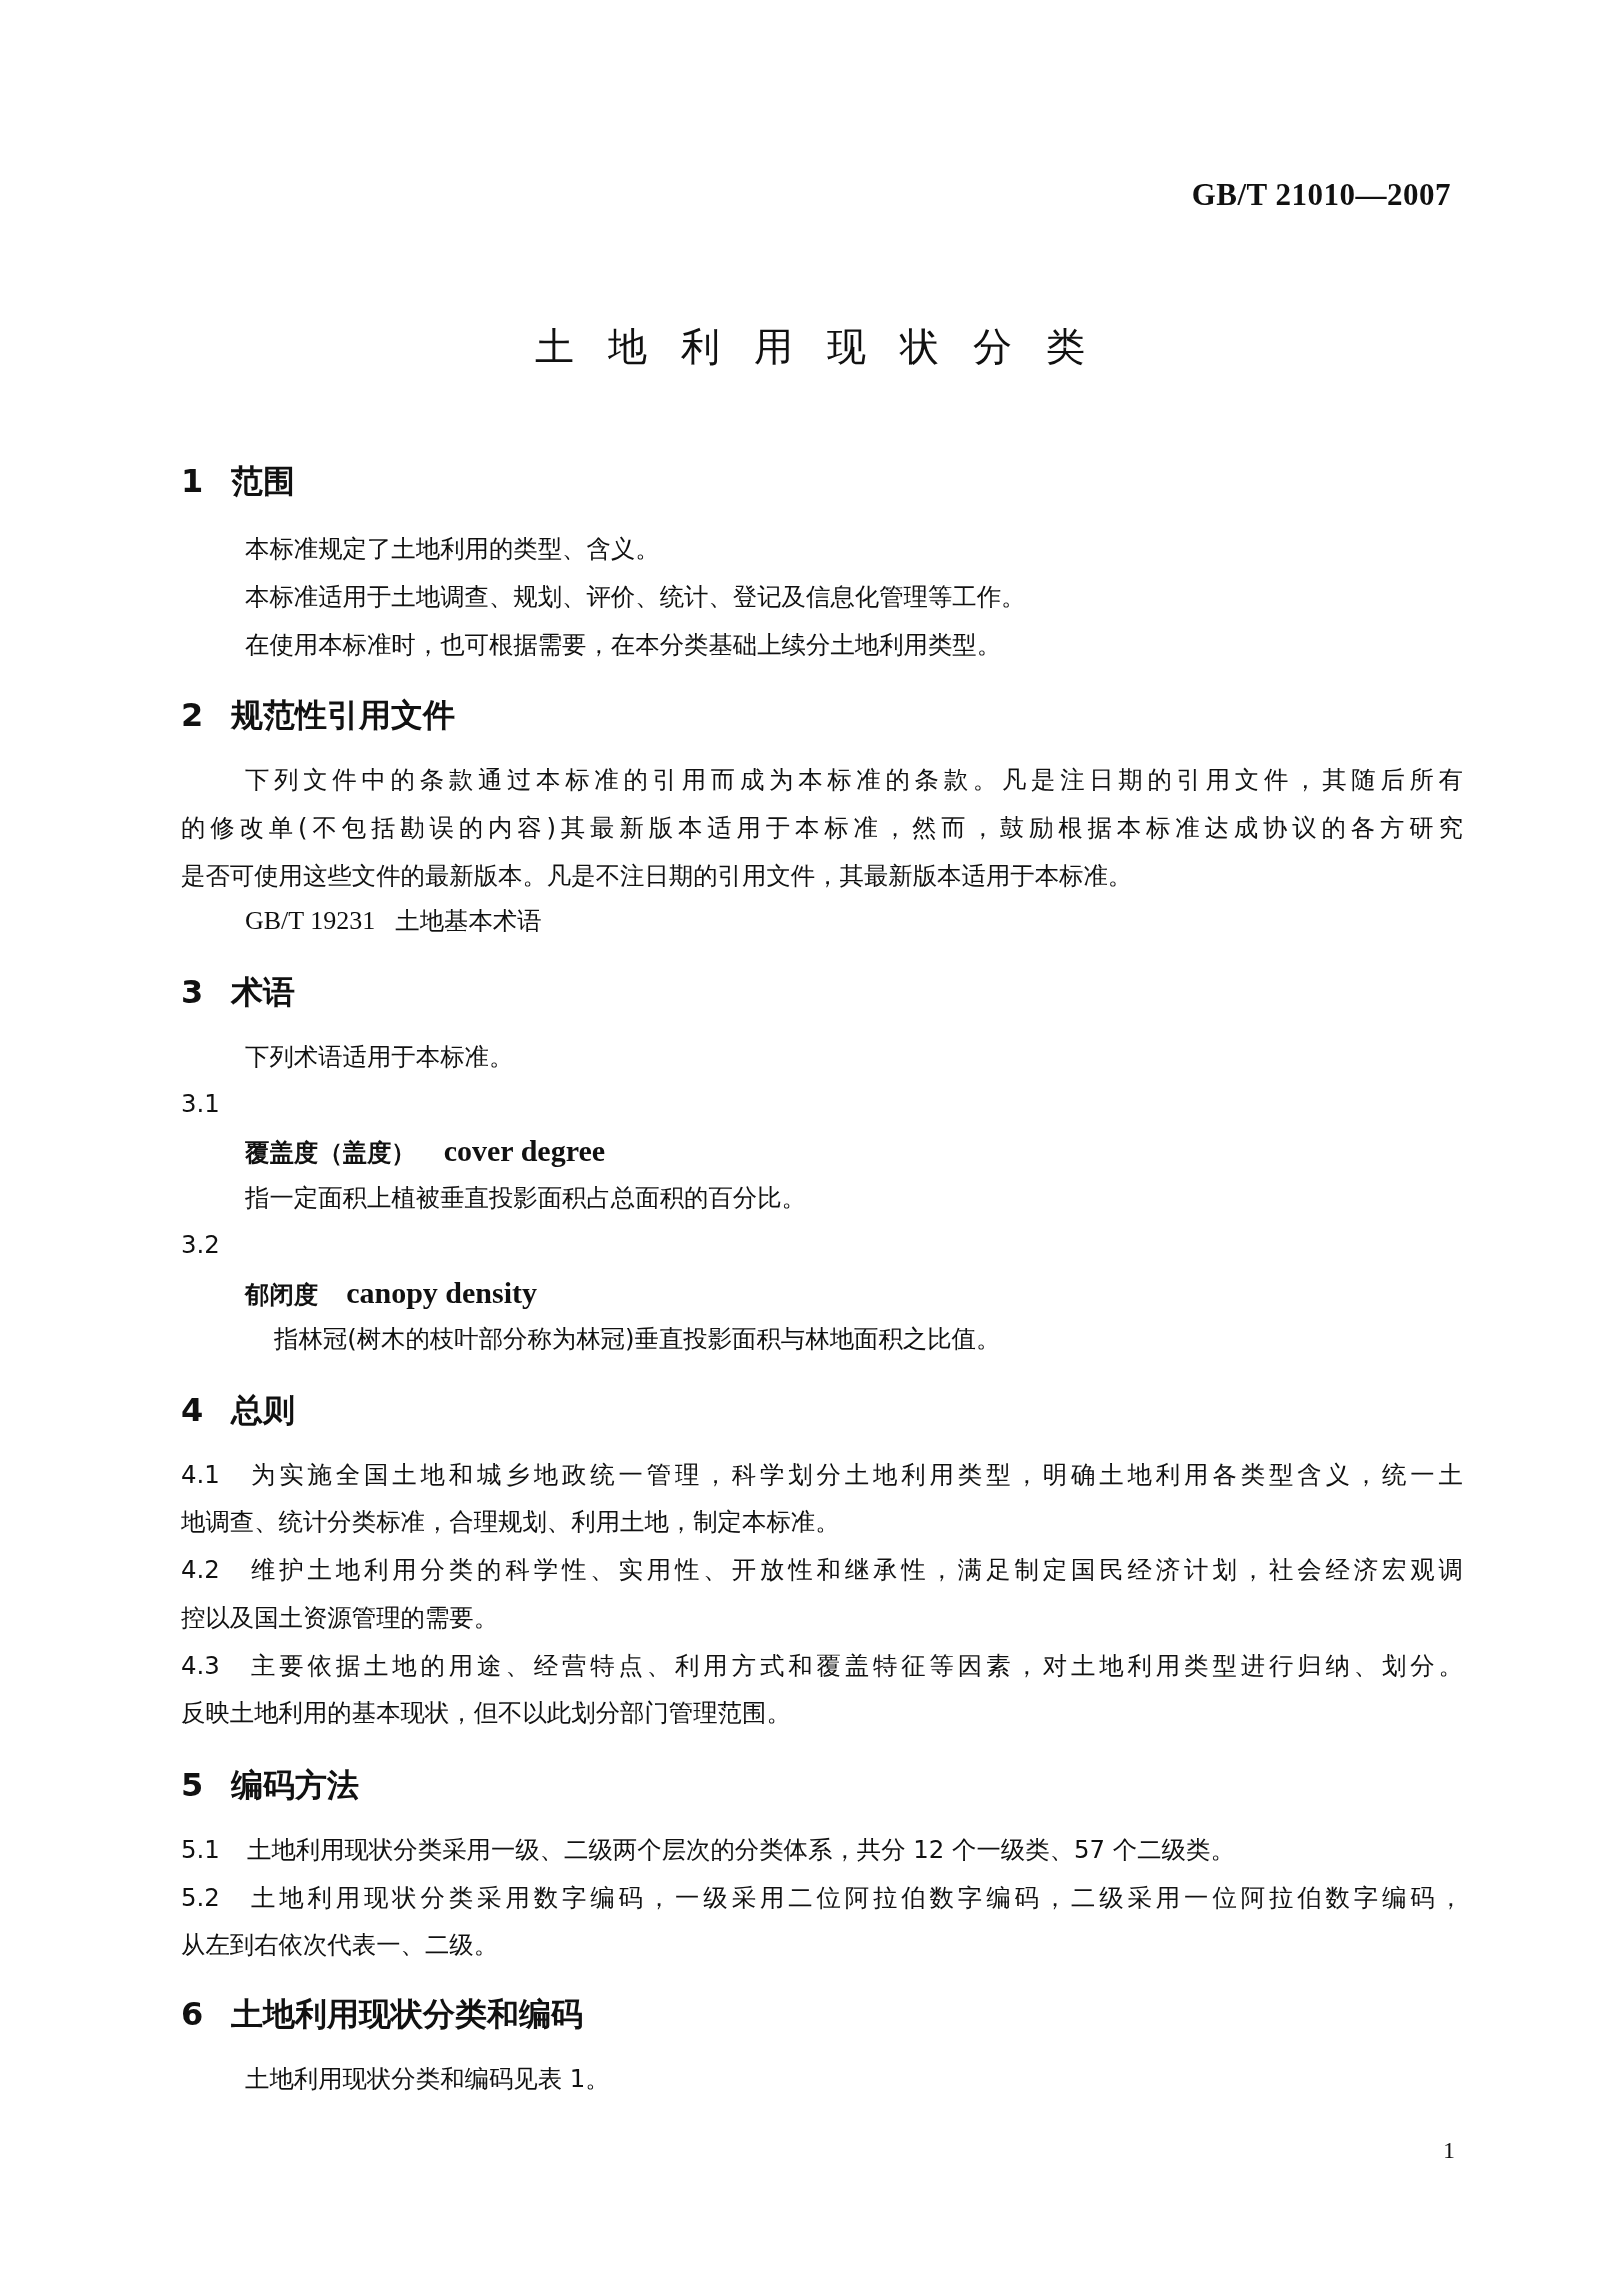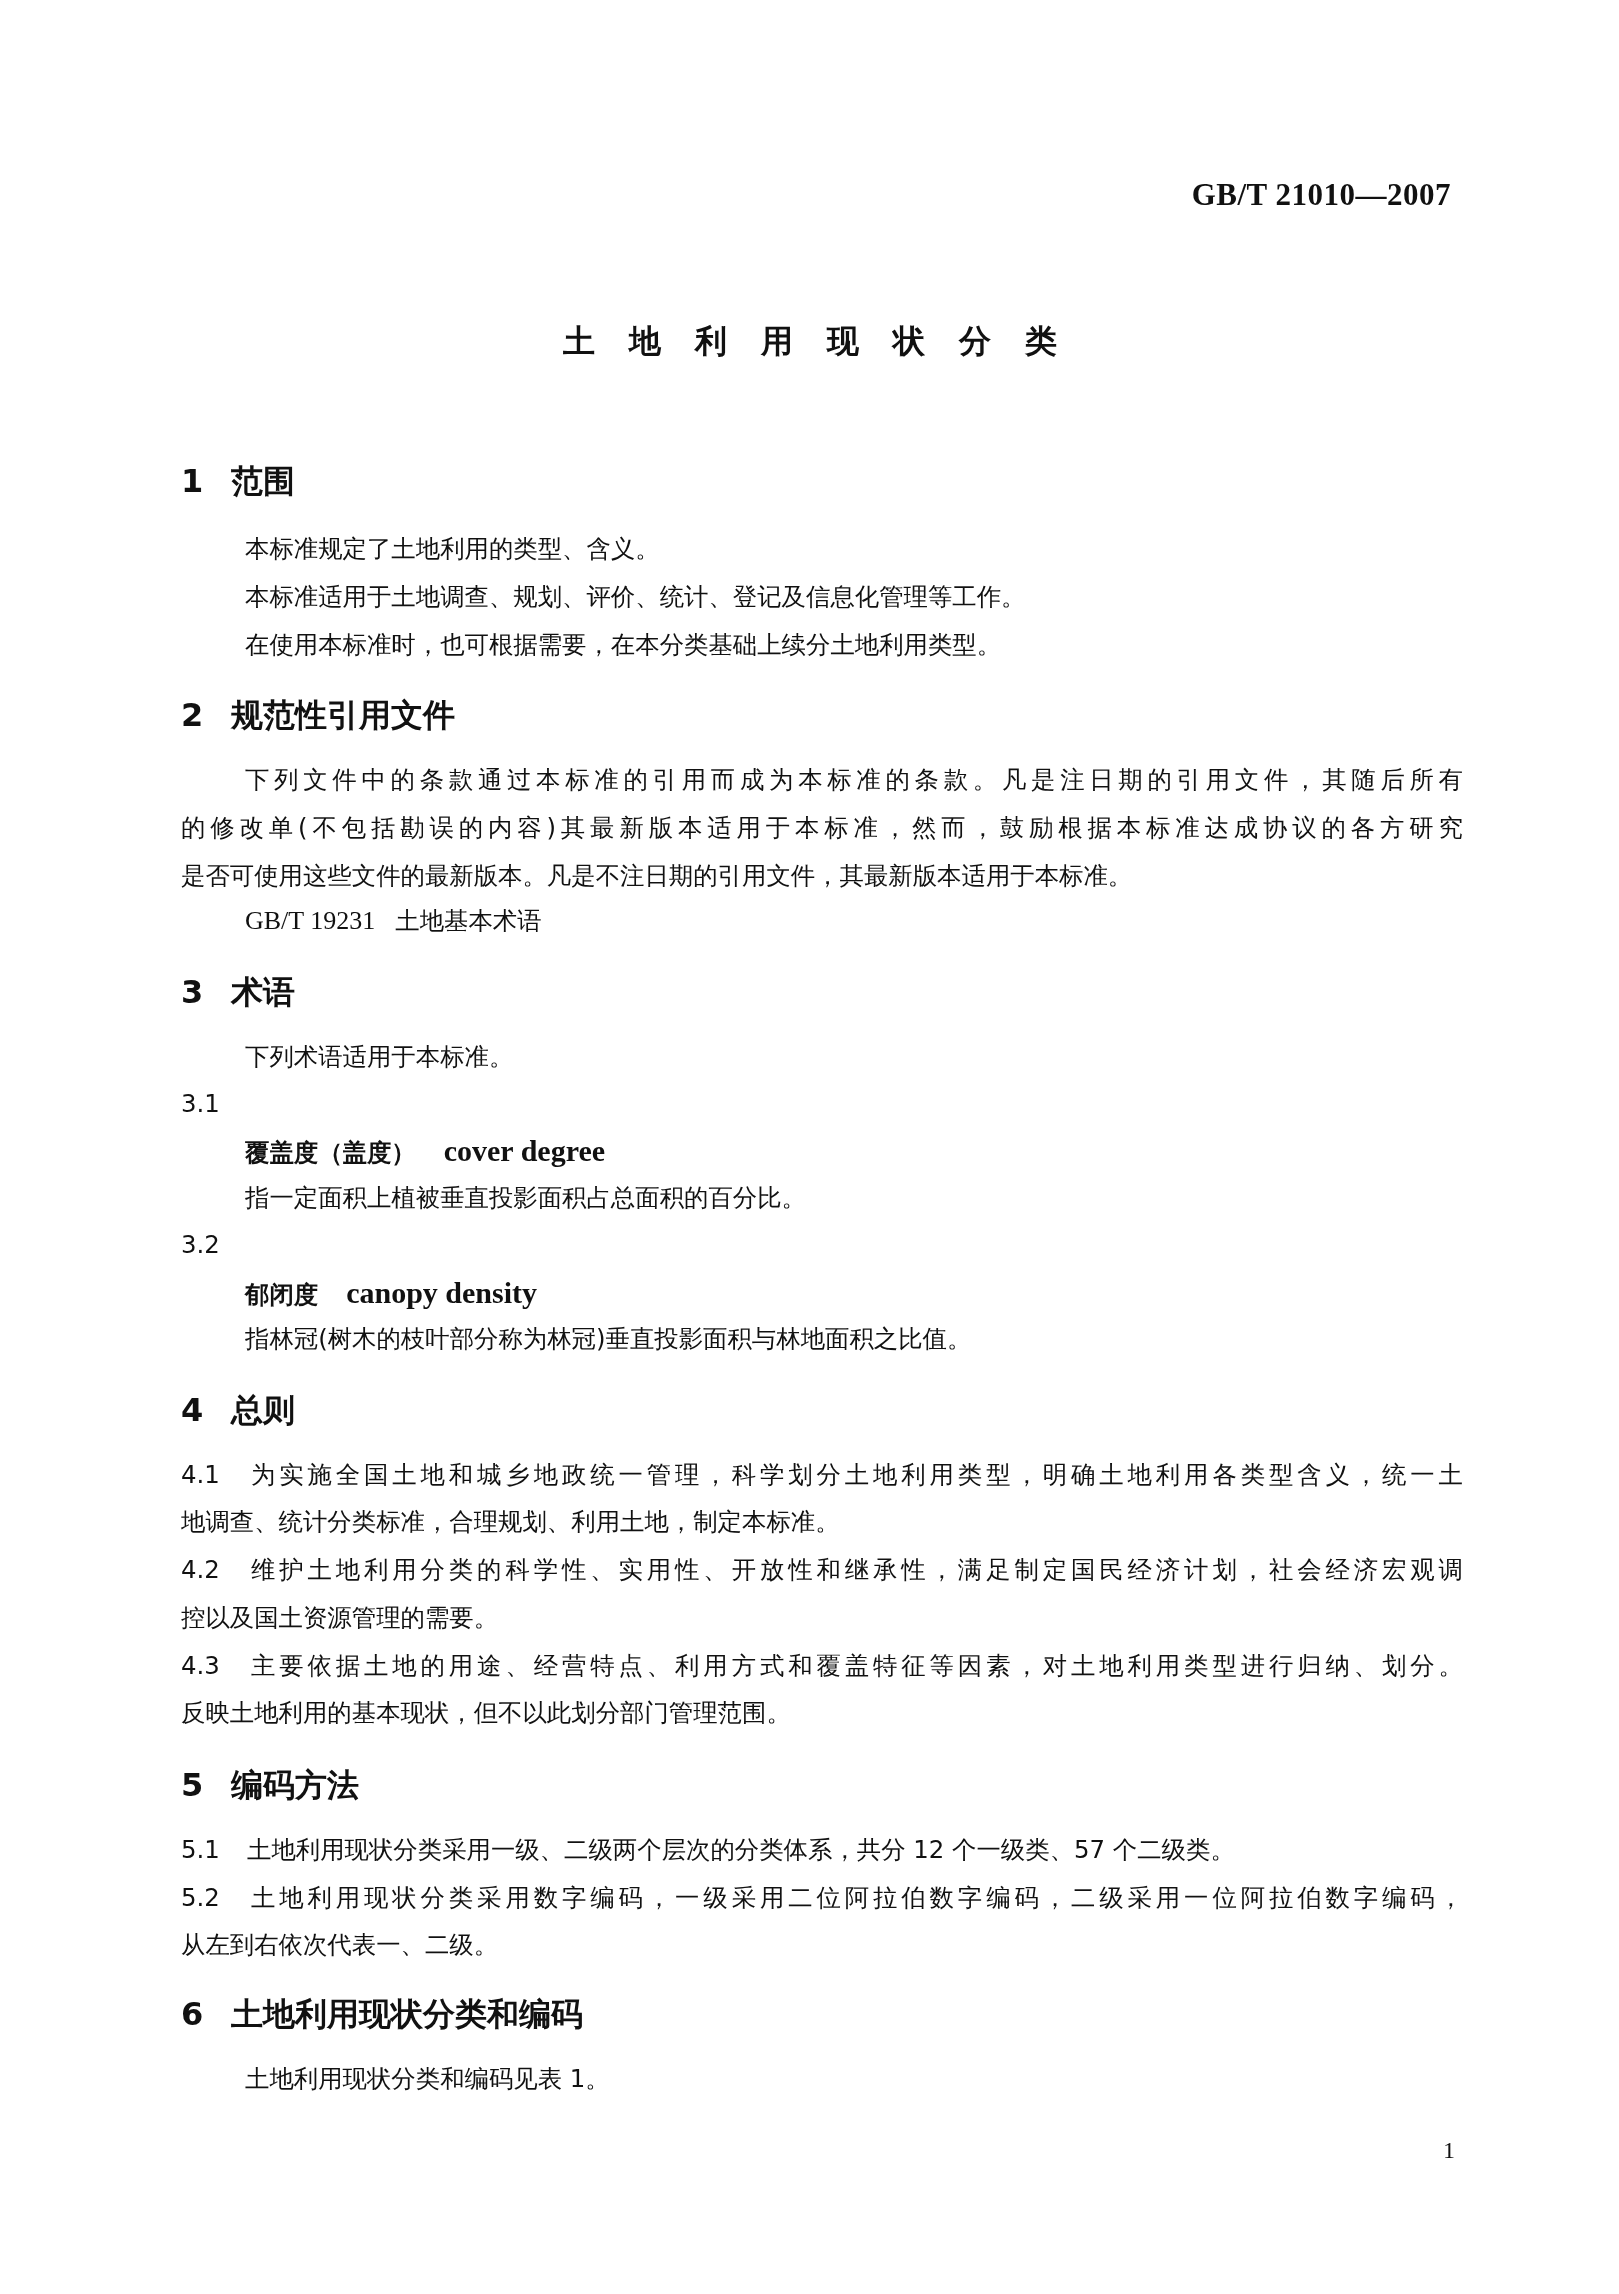--- a/index.html
+++ b/index.html
@@ -9,21 +9,21 @@
       color: #111;
     }
     .abs { position: absolute; white-space: nowrap; }
     .std-code {
       right: 169px; top: 177px;
       font-family: "Liberation Serif", "DejaVu Serif", serif;
       font-weight: bold; font-size: 31px; letter-spacing: 0.5px;
     }
     .doc-title {
       left: 0; width: 1620px; top: 320px; text-align: center;
-      font-size: 32px; font-weight: bold; letter-spacing: 34px;
+      font-size: 39px; font-weight: normal; letter-spacing: 34px;
       padding-left: 34px; box-sizing: border-box;
     }
     .sec-head { font-size: 32px; font-weight: bold; left: 181px; }
     .sec-head .num { display: inline-block; width: 50px; font-weight: bold; }
     .para { font-size: 24.4px; }
     .indent { left: 245px; }
     .flush { left: 181px; }
     .clause-num { display: inline-block; width: 66px; }
     .term-title { font-weight: bold; }
     .term-en { font-family: "Liberation Serif", "DejaVu Serif", serif; font-weight: bold; font-size: 30px; margin-left: 28px; }
@@ -68,21 +68,21 @@
 <div class="abs para flush" style="top:1089px;">3.1</div>
 <div class="abs para indent" style="top:1134px;">
   <span class="term-title">覆盖度（盖度）</span><span class="term-en">cover degree</span>
 </div>
 <div class="abs para indent" style="top:1182px;">指一定面积上植被垂直投影面积占总面积的百分比。</div>
 
 <div class="abs para flush" style="top:1230px;">3.2</div>
 <div class="abs para indent" style="top:1276px;">
   <span class="term-title">郁闭度</span><span class="term-en">canopy density</span>
 </div>
-<div class="abs para indent" style="top:1323px;">指林冠(树木的枝叶部分称为林冠)垂直投影面积与林地面积之比值。</div>
+<div class="abs para indent" style="top:1323px;margin-left:29px;">指林冠(树木的枝叶部分称为林冠)垂直投影面积与林地面积之比值。</div>
 
 <div class="abs sec-head" style="top:1389px;">
   <span class="num">4</span><span>总则</span>
 </div>
 <div class="abs para justify-line" style="top:1459px;">
   <span class="clause-num">4.1</span><span>为实施全国土地和城乡地政统一管理，科学划分土地利用类型，明确土地利用各类型含义，统一土</span>
 </div>
 <div class="abs para flush" style="top:1506px;">地调查、统计分类标准，合理规划、利用土地，制定本标准。</div>
 <div class="abs para justify-line" style="top:1554px;">
   <span class="clause-num">4.2</span><span>维护土地利用分类的科学性、实用性、开放性和继承性，满足制定国民经济计划，社会经济宏观调</span>

